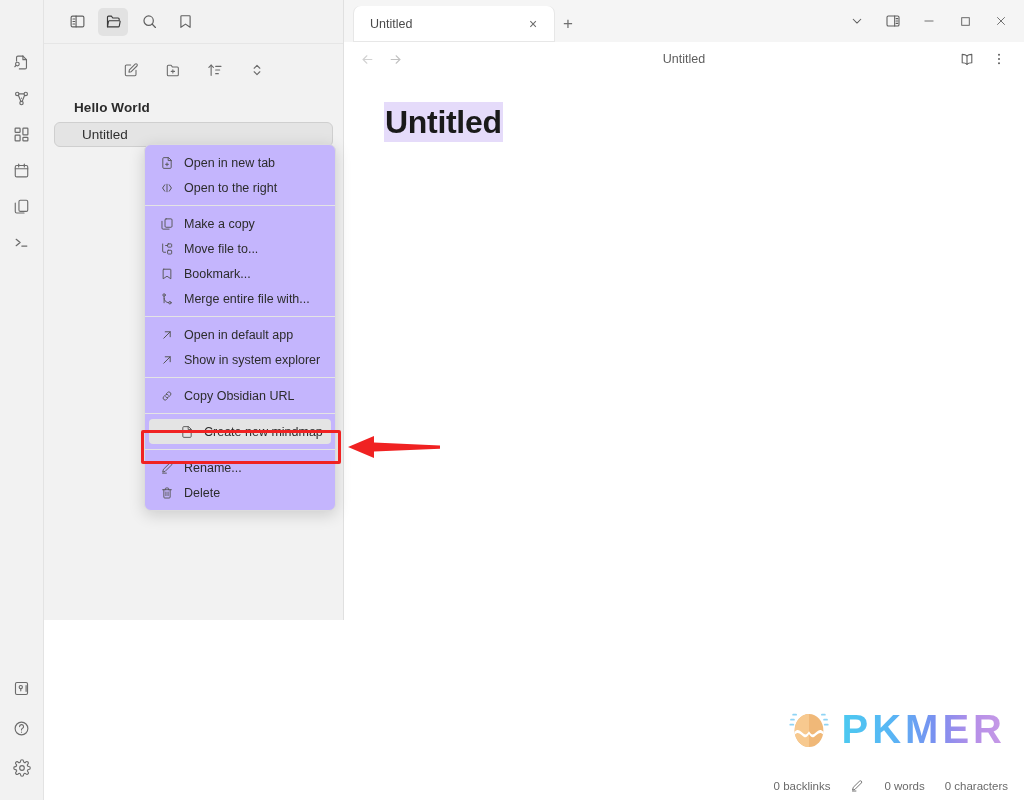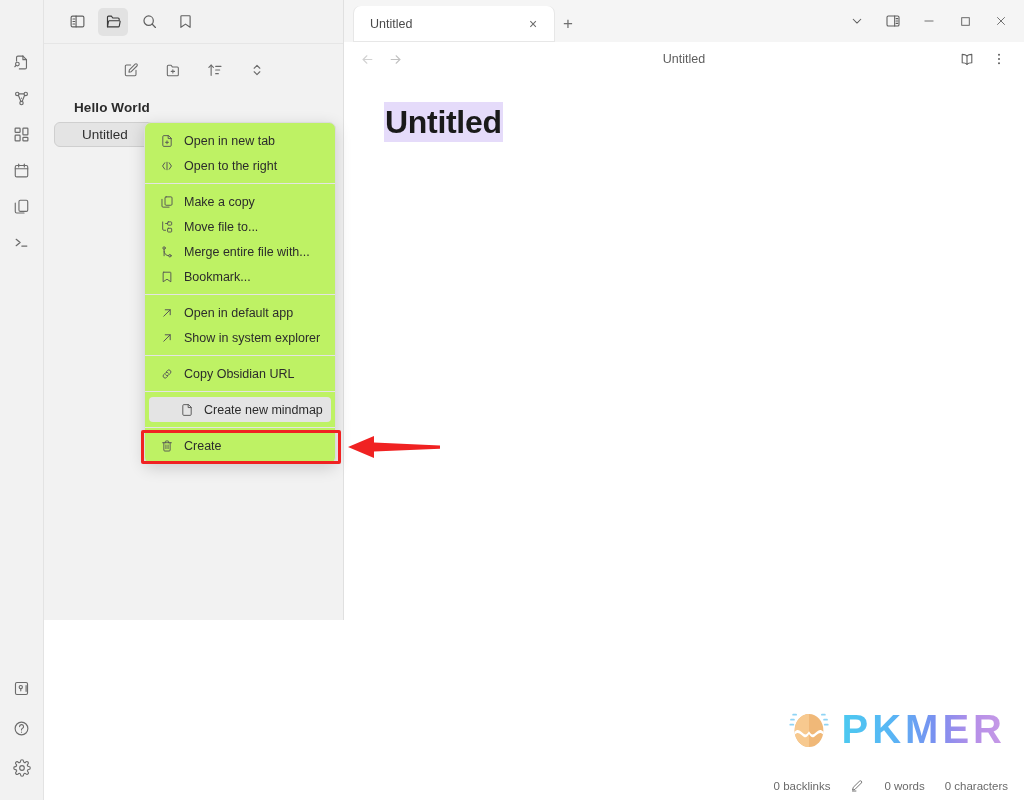--- a/index.html
+++ b/index.html
@@ -255,23 +255,23 @@
     padding: 3px 6px;
     border-radius: 4px;
   }
   .sb-item { white-space: nowrap; }
   .sb-icon { display: flex; align-items: center; color: #6a6a6a; }
 
   
   .ctxmenu {
     position: absolute;
     left: 144px;
-    top: 122px;
+    top: 144px;
     width: 192px;
-    background: #bef264;
+    background: #c4b5fd;
     border: 1px solid #dcdcdc;
     border-radius: 7px;
     box-shadow: 0 4px 16px rgba(0,0,0,0.16);
     padding: 5px 0;
     z-index: 60;
   }
   .ctx-item {
     display: flex;
     align-items: center;
     gap: 10px;
@@ -633,38 +633,38 @@
           <rect x="13" y="14.2" width="7" height="6.4" rx="1.2"></rect>
           <path d="M9.6 6h3.4"></path>
         </svg>
       </span>
       <span>Move file to...</span>
     </div>
 
     <div class="ctx-item">
       <span class="ctx-ico">
         <svg width="14" height="14" viewBox="0 0 24 24" fill="none" stroke="currentColor" stroke-width="1.6" stroke-linecap="round" stroke-linejoin="round">
+          <path d="M6.4 3.8h11.2a1 1 0 0 1 1 1v15.4L12 15.8l-6.6 4.4V4.8a1 1 0 0 1 1-1z"></path>
+        </svg>
+      </span>
+      <span>Bookmark...</span>
+    </div>
+
+    <div class="ctx-item">
+      <span class="ctx-ico">
+        <svg width="14" height="14" viewBox="0 0 24 24" fill="none" stroke="currentColor" stroke-width="1.6" stroke-linecap="round" stroke-linejoin="round">
           <circle cx="7" cy="5.2" r="2.1"></circle>
           <circle cx="17" cy="18.4" r="2.1"></circle>
           <path d="M7 7.3v11.1"></path>
           <path d="M7 10.6c0 4 3.4 7.8 7.9 7.8"></path>
         </svg>
       </span>
       <span>Merge entire file with...</span>
     </div>
 
-    <div class="ctx-item">
-      <span class="ctx-ico">
-        <svg width="14" height="14" viewBox="0 0 24 24" fill="none" stroke="currentColor" stroke-width="1.6" stroke-linecap="round" stroke-linejoin="round">
-          <path d="M6.4 3.8h11.2a1 1 0 0 1 1 1v15.4L12 15.8l-6.6 4.4V4.8a1 1 0 0 1 1-1z"></path>
-        </svg>
-      </span>
-      <span>Bookmark...</span>
-    </div>
-
     <div class="ctx-sep"></div>
 
     <div class="ctx-item">
       <span class="ctx-ico">
         <svg width="14" height="14" viewBox="0 0 24 24" fill="none" stroke="currentColor" stroke-width="1.7" stroke-linecap="round" stroke-linejoin="round">
           <path d="M6.5 17.5 17.5 6.5"></path>
           <path d="M9 6.5h8.5V15"></path>
         </svg>
       </span>
       <span>Open in default app</span>
@@ -699,32 +699,41 @@
         <svg width="14" height="14" viewBox="0 0 24 24" fill="none" stroke="currentColor" stroke-width="1.6" stroke-linecap="round" stroke-linejoin="round">
           <path d="M14 2.8H6.6a1.8 1.8 0 0 0-1.8 1.8v14.8a1.8 1.8 0 0 0 1.8 1.8h10.8a1.8 1.8 0 0 0 1.8-1.8V7.8z"></path>
           <path d="M14 2.8v5h5.2"></path>
         </svg>
       </span>
       <span>Create new mindmap</span>
     </div>
 
     <div class="ctx-sep"></div>
 
+    <div class="ctx-item">
+      <span class="ctx-ico">
+        <svg width="14" height="14" viewBox="0 0 24 24" fill="none" stroke="currentColor" stroke-width="1.6" stroke-linecap="round" stroke-linejoin="round">
+          <path d="M16.8 3.6a2.2 2.2 0 0 1 3.1 3.1L8.7 17.9l-4 1 1-4z"></path>
+          <path d="M4.4 20.8h6.6"></path>
+        </svg>
+      </span>
+      <span>Rename...</span>
+    </div>
 
     <div class="ctx-item">
       <span class="ctx-ico">
         <svg width="14" height="14" viewBox="0 0 24 24" fill="none" stroke="currentColor" stroke-width="1.6" stroke-linecap="round" stroke-linejoin="round">
           <path d="M4.5 6.4h15"></path>
           <path d="M9.2 6.4V4.6a1.2 1.2 0 0 1 1.2-1.2h3.2a1.2 1.2 0 0 1 1.2 1.2v1.8"></path>
           <path d="M6.6 6.4v12.6a1.6 1.6 0 0 0 1.6 1.6h7.6a1.6 1.6 0 0 0 1.6-1.6V6.4"></path>
           <path d="M10.2 10.2v6.4"></path>
           <path d="M13.8 10.2v6.4"></path>
         </svg>
       </span>
-      <span>Create</span>
+      <span>Delete</span>
     </div>
   </div>
 
   <div class="redbox"></div>
   <svg class="redarrow" viewBox="0 0 92 26" aria-hidden="true">
     <path d="M0 13 L26 2 L26 8.5 L92 11.6 L92 14.8 L26 17.5 L26 24 Z" fill="#f02222"></path>
   </svg>
 
 </div>
 

